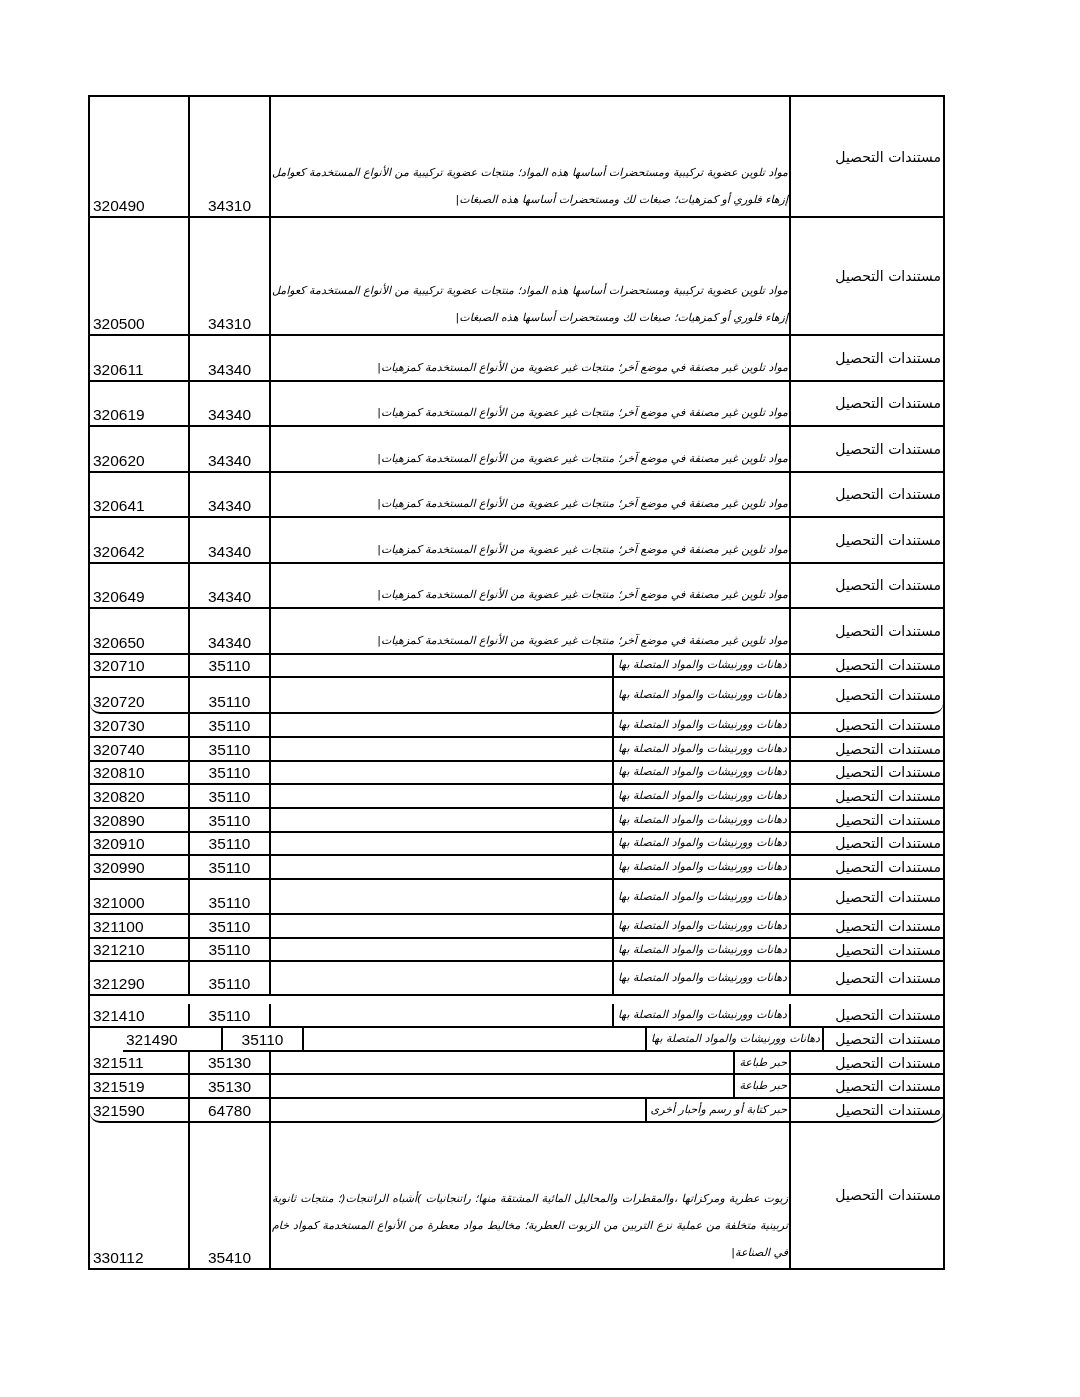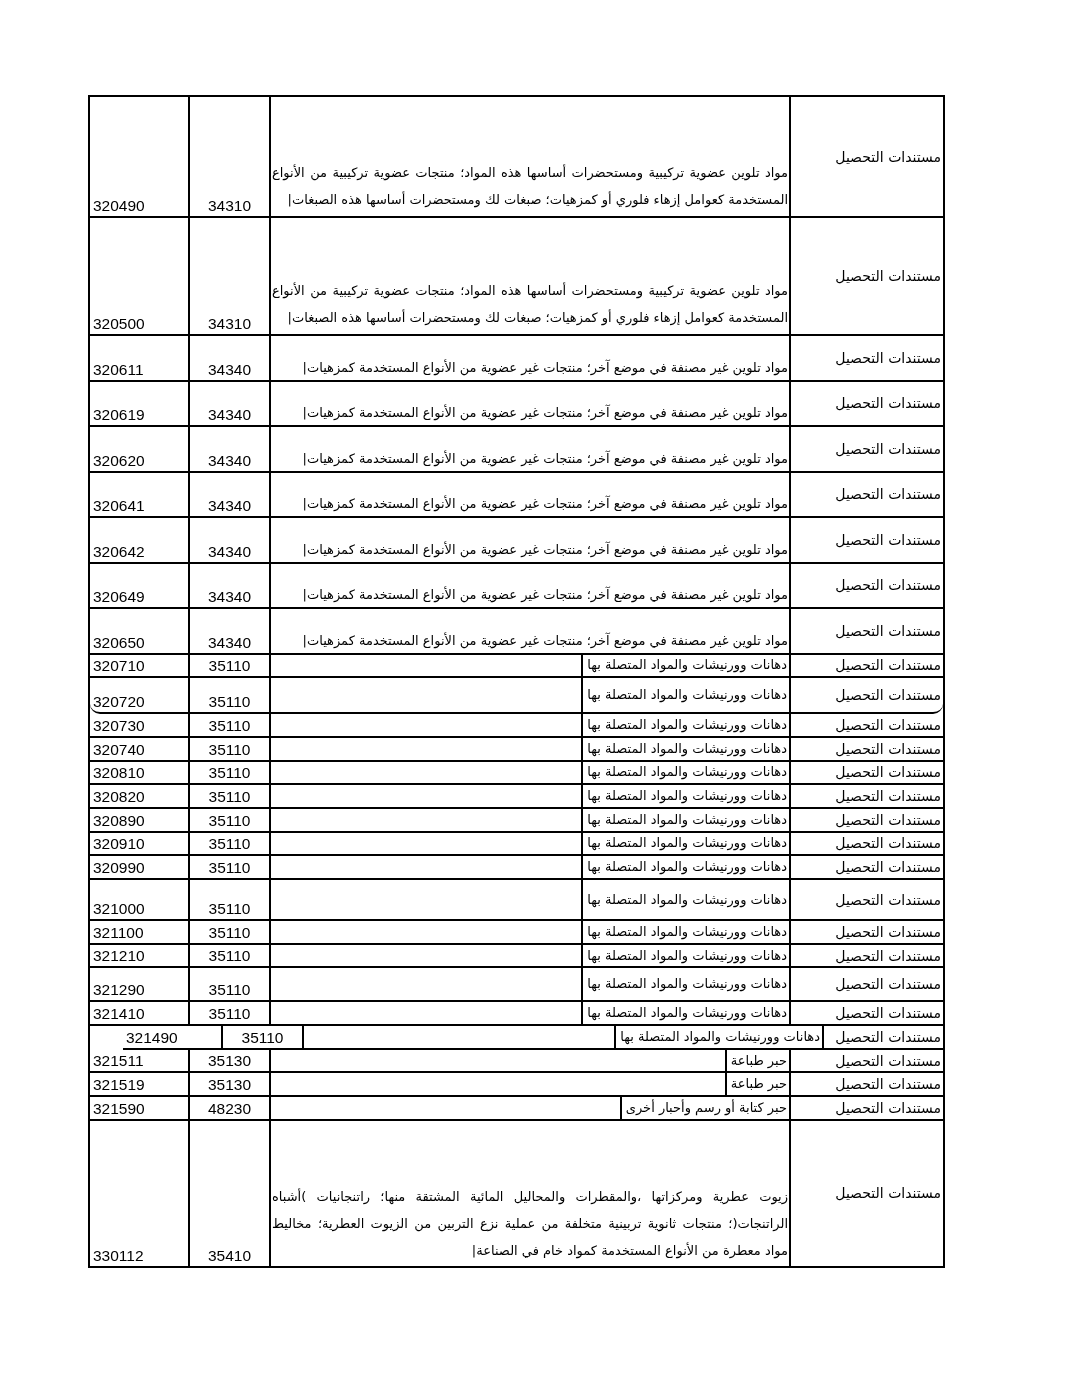--- a/index.html
+++ b/index.html
@@ -51,21 +51,22 @@
     display:flex;align-items:flex-end;
     padding:0 1px;
     font-family:"DejaVu Sans",sans-serif;
   }
   .desc{
     width:100%;
     direction:rtl;
     unicode-bidi:embed;
     text-align:justify;
     text-align-last:right;
-    font-size:13px;
+    font-size:11px;
+    font-style:italic;
   }
   
   .row--tall .desc:after,.row--med .desc:after,.row--last .desc:after{content:"|";}
   .row--tall .desc{line-height:27px;padding-bottom:3px;}
   .row--last .desc{line-height:27px;padding-bottom:2px;}
   .row--med .desc{line-height:22px;padding-bottom:1px;}
   
   .row--single .c3{align-items:stretch;justify-content:flex-end;}
   .row--single .desc{
     width:auto;display:flex;align-items:center;
@@ -268,21 +269,21 @@
       <div class="row row--single" style="height: 23.7px;">
         <div class="cell c1">320990</div>
         <div class="cell c2">35110</div>
         <div class="cell c3">
           <div class="desc">دهانات وورنيشات والمواد المتصلة بها</div>
         </div>
         <div class="cell c4">
           <span class="doc">مستندات التحصيل</span>
         </div>
       </div>
-      <div class="row row--single" style="height: 41px; justify-content: flex-end;">
+      <div class="row row--single" style="height: 35px; justify-content: flex-end;">
         <div class="cell c1">321000</div>
         <div class="cell c2">35110</div>
         <div class="cell c3">
           <div class="desc">دهانات وورنيشات والمواد المتصلة بها</div>
         </div>
         <div class="cell c4">
           <span class="doc">مستندات التحصيل</span>
         </div>
       </div>
       <div class="row row--single" style="height: 23.7px;">
@@ -308,21 +309,21 @@
       <div class="row row--single" style="height: 34px;">
         <div class="cell c1">321290</div>
         <div class="cell c2">35110</div>
         <div class="cell c3">
           <div class="desc">دهانات وورنيشات والمواد المتصلة بها</div>
         </div>
         <div class="cell c4">
           <span class="doc">مستندات التحصيل</span>
         </div>
       </div>
-      <div class="row row--single" style="height: 23.7px;">
+      <div class="row row--single" style="height: 23.7px; margin-top: 8px;">
         <div class="cell c1">321410</div>
         <div class="cell c2">35110</div>
         <div class="cell c3">
           <div class="desc">دهانات وورنيشات والمواد المتصلة بها</div>
         </div>
         <div class="cell c4">
           <span class="doc">مستندات التحصيل</span>
         </div>
       </div>
       <div class="row row--single" style="height: 23.7px; margin-left: 33px;">
@@ -348,23 +349,23 @@
       <div class="row row--single" style="height: 23.7px;">
         <div class="cell c1">321519</div>
         <div class="cell c2">35130</div>
         <div class="cell c3">
           <div class="desc">حبر طباعة</div>
         </div>
         <div class="cell c4">
           <span class="doc">مستندات التحصيل</span>
         </div>
       </div>
-      <div class="row row--single" style="height: 23.7px;">
+      <div class="row row--single" style="height: 23.7px; border-radius: 10px;">
         <div class="cell c1">321590</div>
-        <div class="cell c2">48230</div>
+        <div class="cell c2">64780</div>
         <div class="cell c3">
           <div class="desc">حبر كتابة أو رسم وأحبار أخرى</div>
         </div>
         <div class="cell c4">
           <span class="doc">مستندات التحصيل</span>
         </div>
       </div>
       <div class="row row--last" style="height: 145px;">
         <div class="cell c1">330112</div>
         <div class="cell c2">35410</div>

